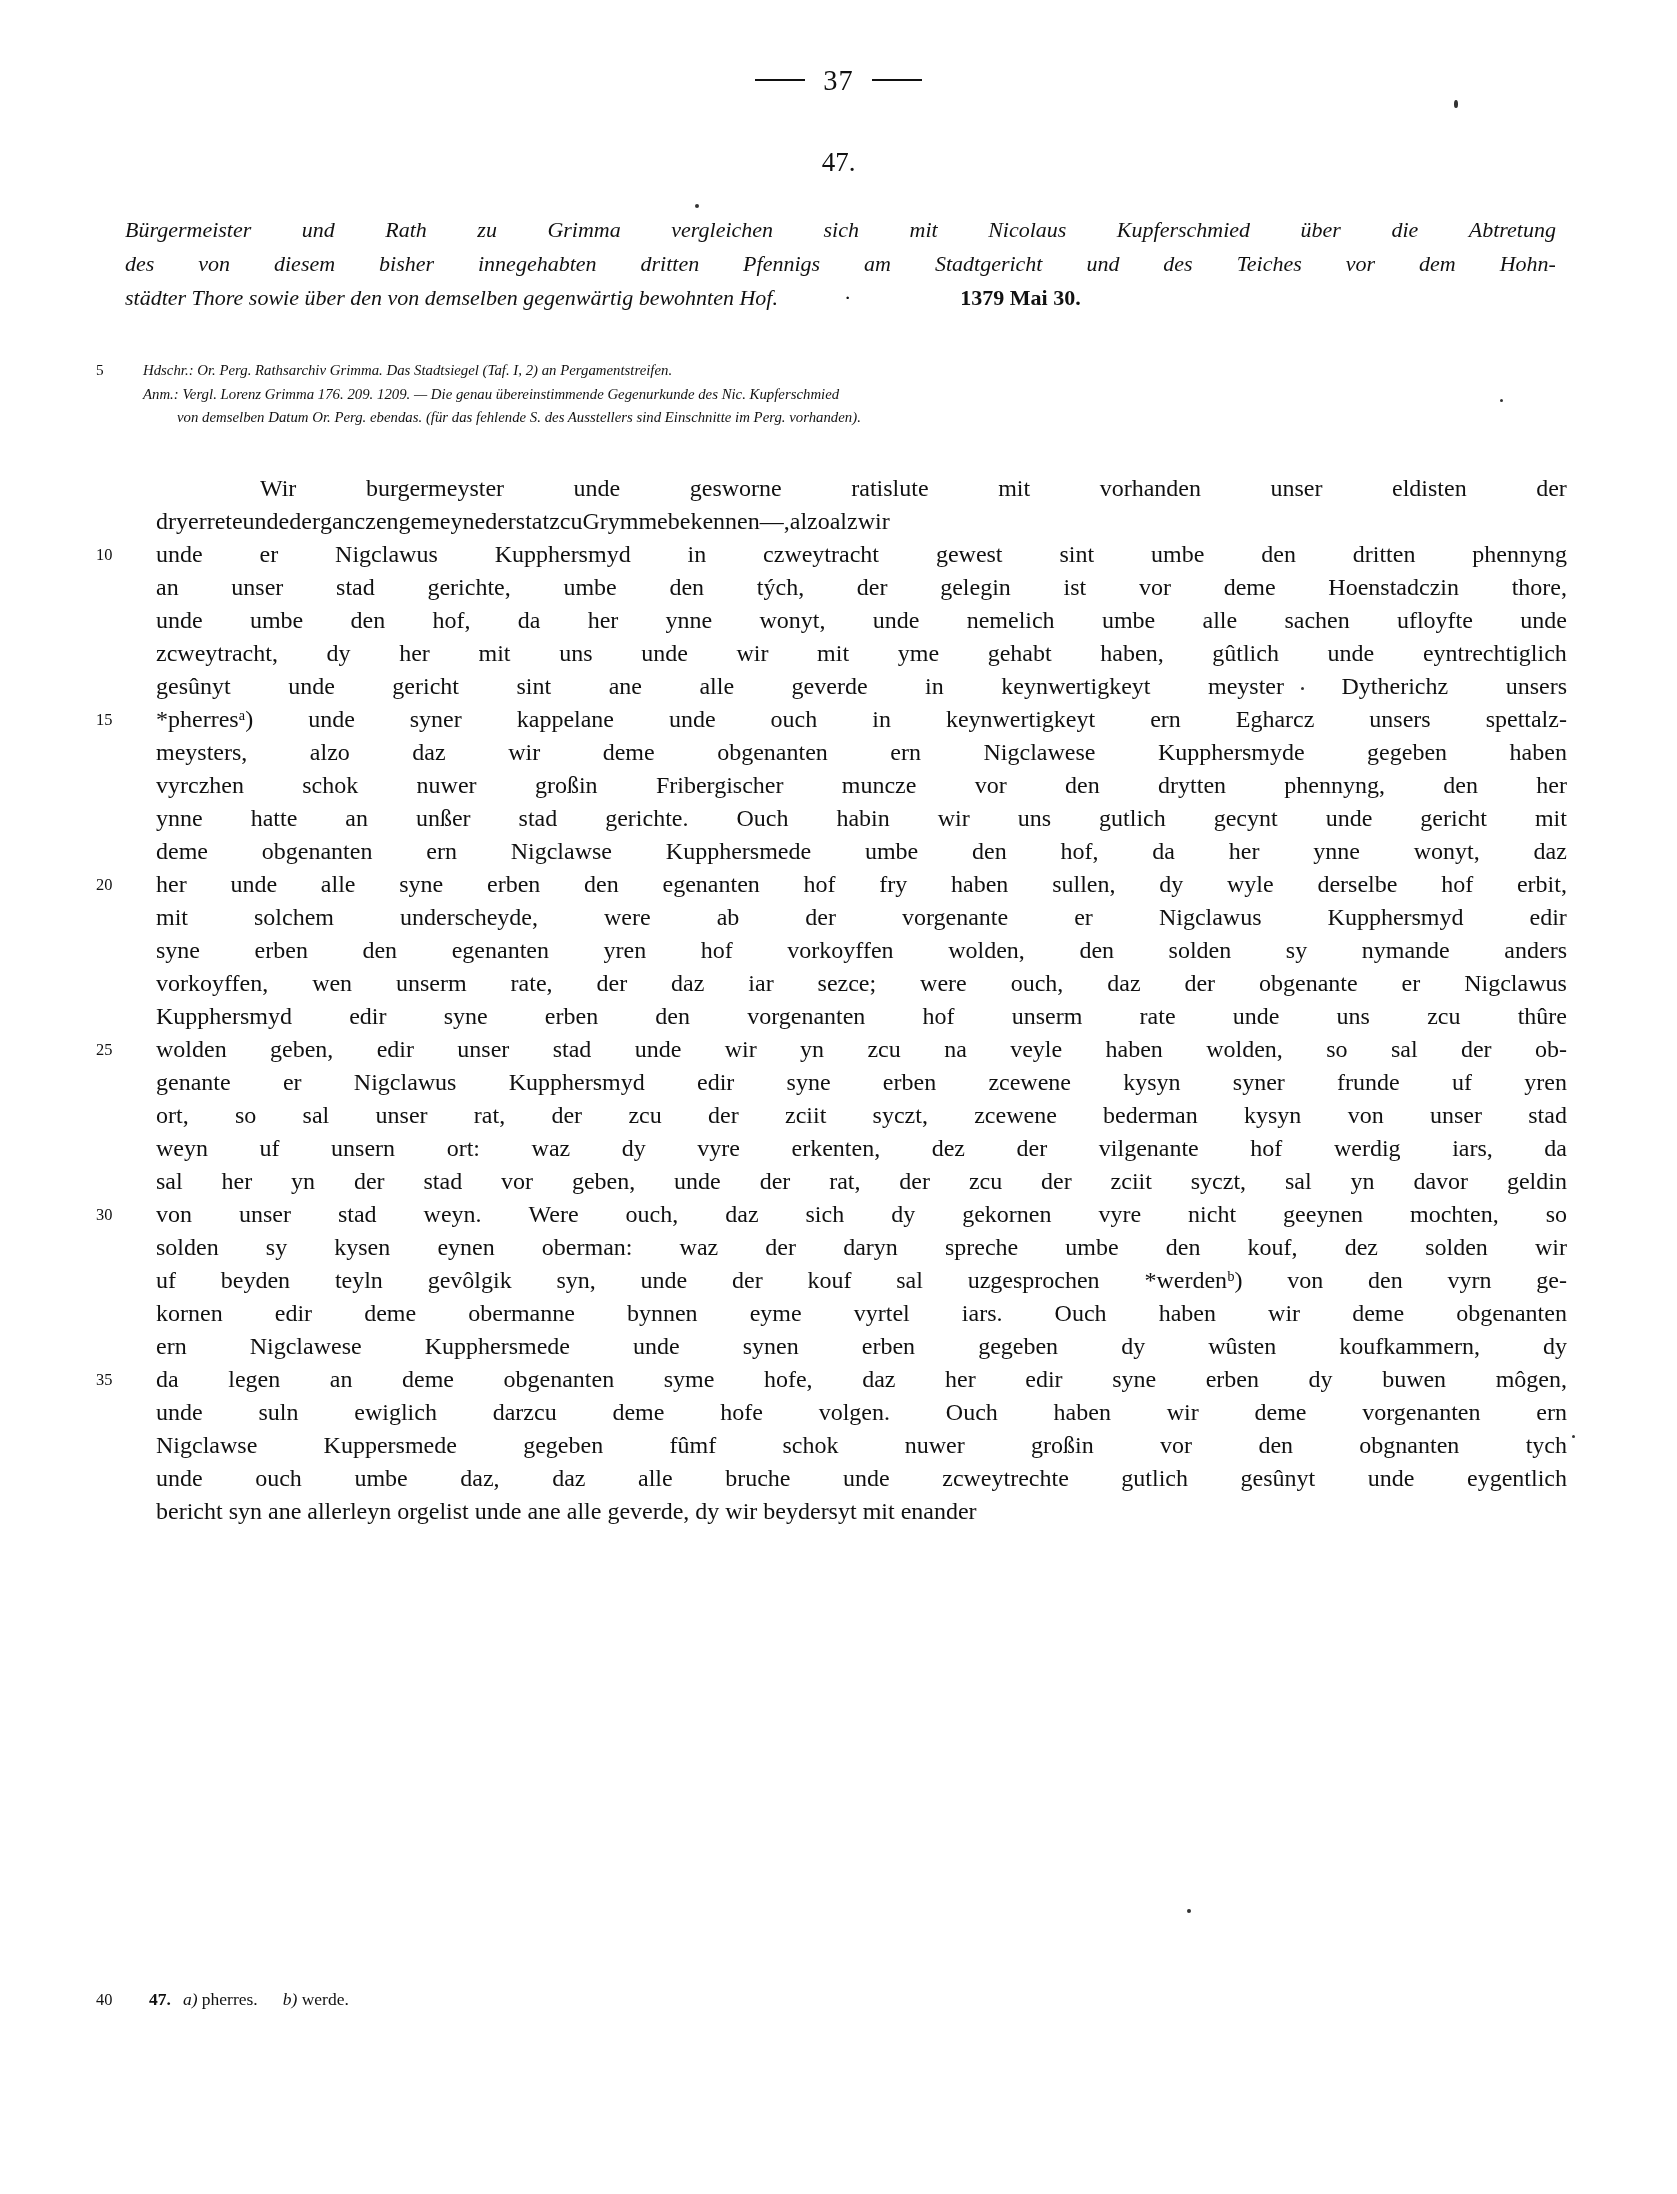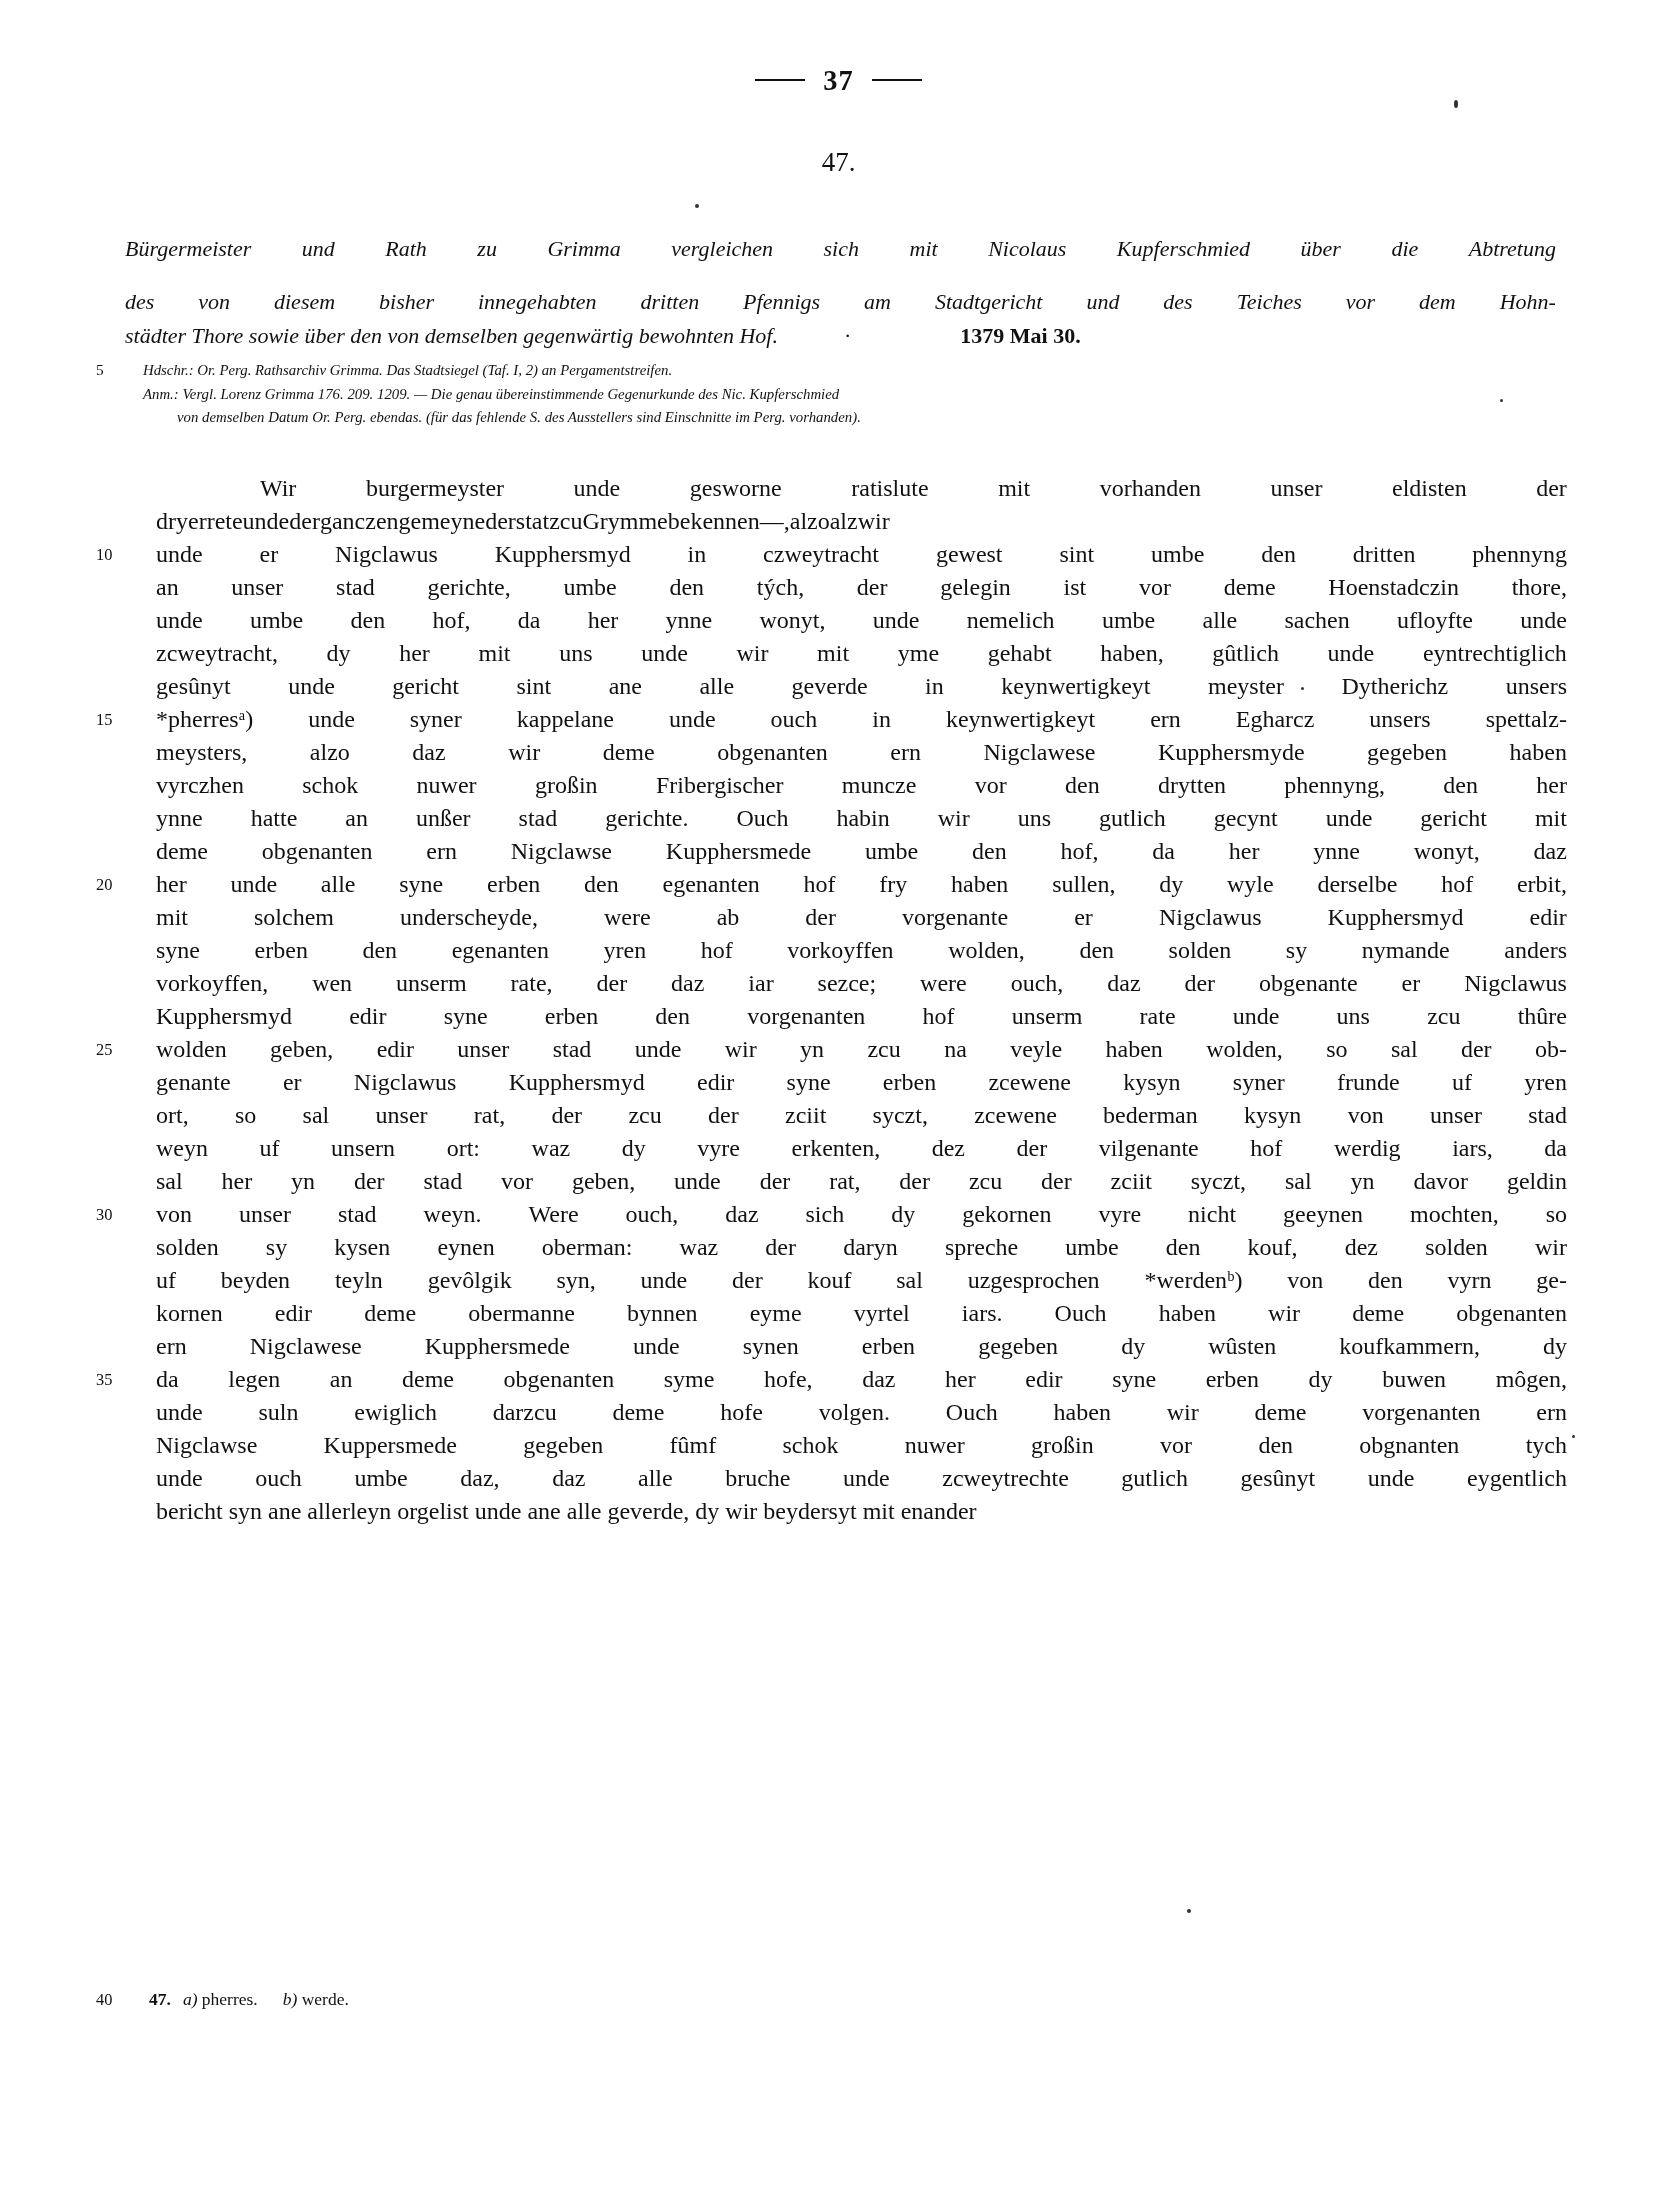--- a/index.html
+++ b/index.html
@@ -25,21 +25,21 @@
   }
 
   
   .running-head {
     position: absolute;
     top: 65px;
     left: 0;
     width: 1677px;
     text-align: center;
     font-size: 28.4px;
-    font-weight: 700;
+    font-weight: 400;
     letter-spacing: 1.1px;
   }
   .rule-dash {
     display: inline-block;
     width: 50px;
     height: 2.7px;
     background: #111;
     vertical-align: 8.8px;
     margin: 0 18.6px;
   }
@@ -68,21 +68,20 @@
     text-align: justify;
   }
   .regest .line {
     display: block;
     white-space: nowrap;
   }
   .regest .line.just {
     display: flex;
     justify-content: flex-end;
     white-space: nowrap;
-    margin-top: 19px;
   }
   .regest .line.lastline {
     display: flex;
     justify-content: flex-start;
     align-items: baseline;
     white-space: nowrap;
   }
   .regest-date {
     font-style: normal;
     font-weight: 700;

